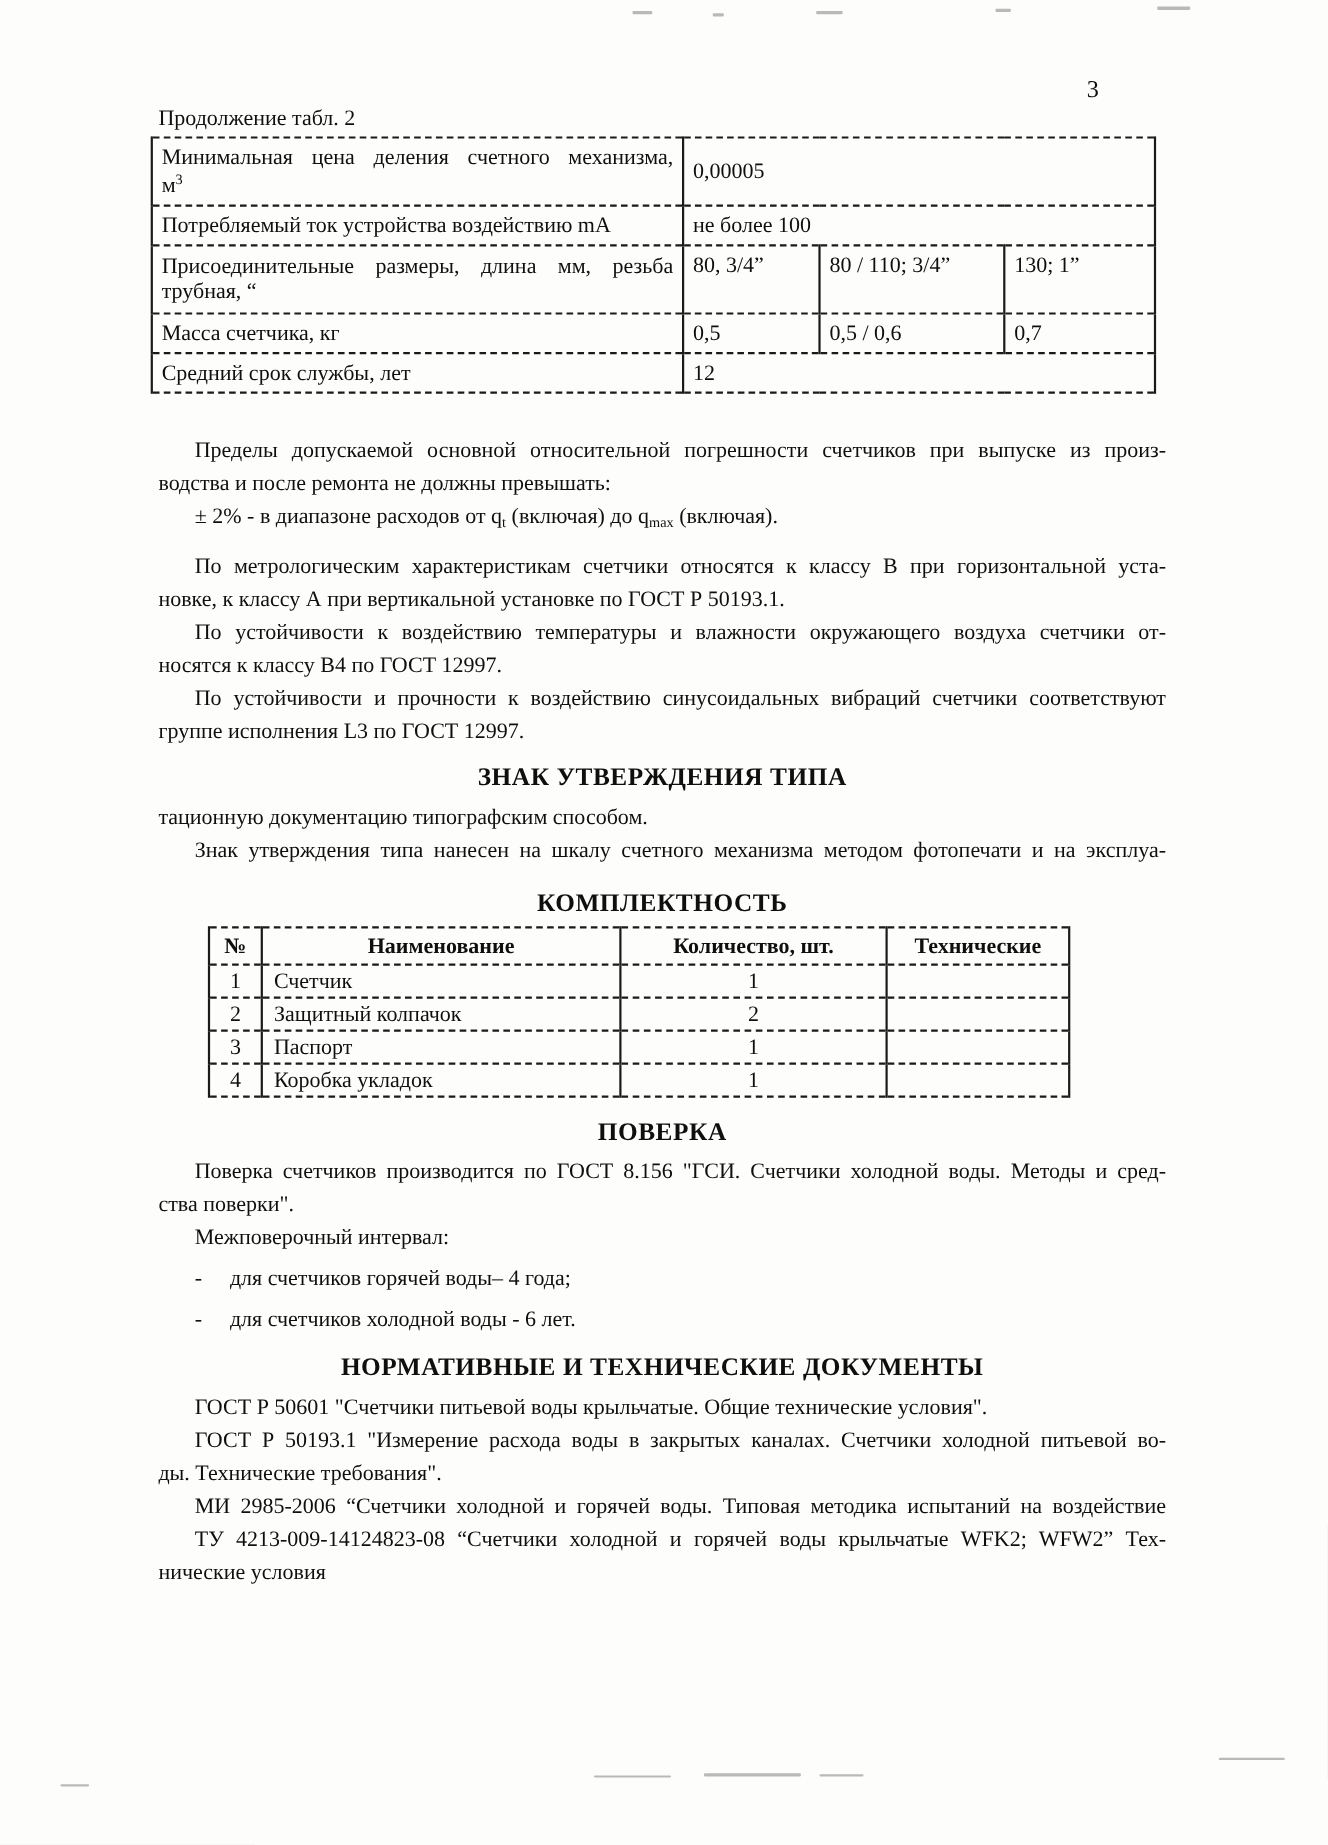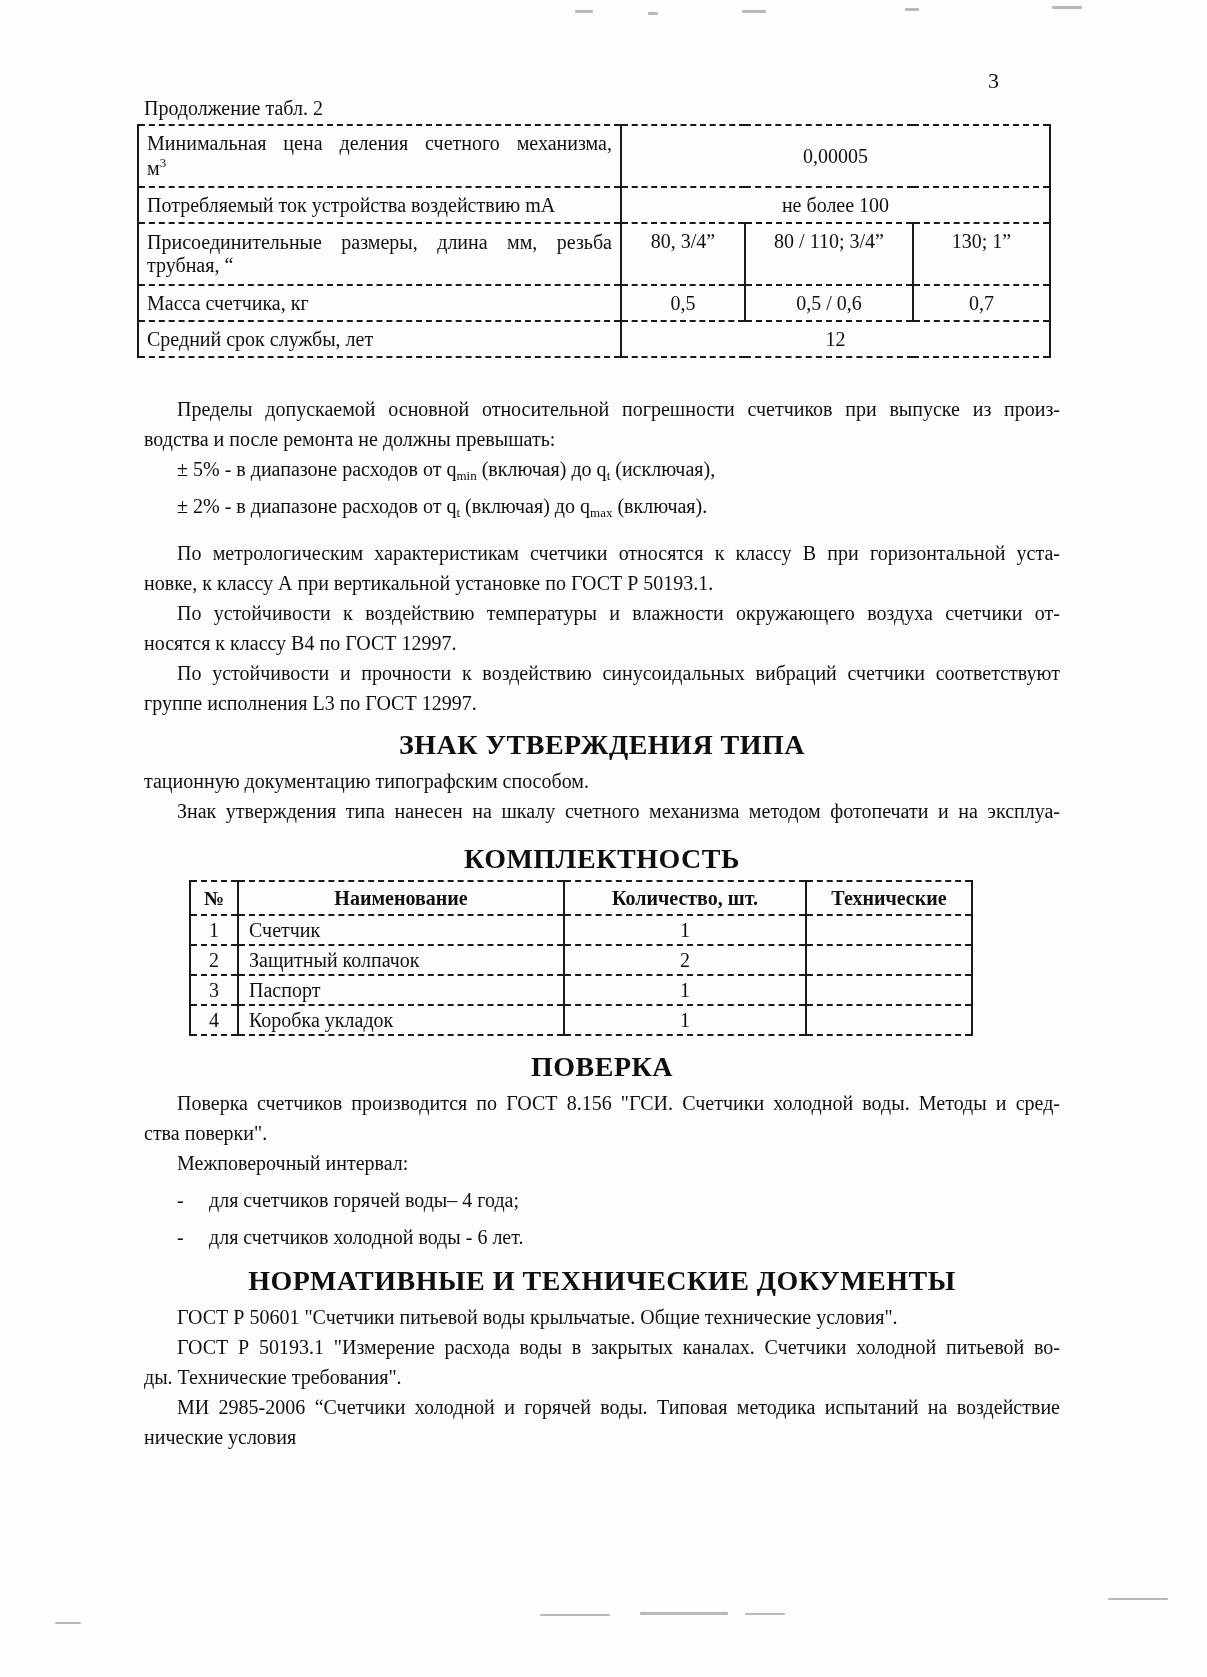--- a/index.html
+++ b/index.html
@@ -25,34 +25,34 @@
   td, th {
     border:2px solid #1a1a1a;
     border-top-style:dashed;
     border-bottom-style:dashed;
     font-size:20px;
     padding:2px 8px;
     overflow:hidden;
   }
   .t1 { width:912px; margin-left:-7px; margin-top:2px; }
   .t1 .lbl { text-align:left; vertical-align:middle; }
-  .t1 .val { text-align:center; vertical-align:middle; }
+  .t1 .val { text-align:left; vertical-align:middle; }
   .t1 .top { vertical-align:top; padding-top:6px; }
   .cl-j { text-align:justify; text-align-last:justify; }
   sup.s3 { font-size:13px; }
 
   
   .ln { font-size:20px; line-height:30px; white-space:normal; }
   .ind { padding-left:33px; }
   .j { text-align:justify; text-align-last:justify; }
   sub.q { font-size:13px; vertical-align:-4px; letter-spacing:0; }
   .bullet-dash { display:inline-block; width:32px; }
 
   .h {
-    font-weight:bold; font-size:28px; text-align:center;
+    font-weight:bold; font-size:23px; text-align:center;
     line-height:30px; letter-spacing:0.5px;
   }
 
   .block-limits   { margin-top:36px; }
   .block-classes  { margin-top:10px; }
   .h-type         { margin-top:12px; }
   .block-type     { margin-top:6px; }
   .h-compl        { margin-top:18px; }
   .t2 { width:782px; margin-left:45px; margin-top:6px; }
   .t2 th { font-weight:bold; text-align:center; padding:2px 10px; height:28px; }
@@ -126,21 +126,20 @@
       <tr>
         <td class="lbl" style="height:30px">Средний срок службы, лет</td>
         <td class="val" colspan="3">12</td>
       </tr>
     </tbody>
       </table>
 
     <div class="block-limits">
       <div class="ln ind j">Пределы допускаемой основной относительной погрешности счетчиков при выпуске из произ-</div>
       <div class="ln">водства и после ремонта не должны превышать:</div>
-      <div class="ln ind"><span>± 5% - в диапазоне расходов от q</span><sub class="q">min</sub><span> (включая) до q</span><sub class="q">t</sub><span> (исключая),</span></div>
       <div class="ln ind"><span>± 2% - в диапазоне расходов от q</span><sub class="q">t</sub><span> (включая) до q</span><sub class="q">max</sub><span> (включая).</span></div>
     </div>
 
     <div class="block-classes">
       <div class="ln ind j">По метрологическим характеристикам счетчики относятся к классу В при горизонтальной уста-</div>
       <div class="ln">новке, к классу А при вертикальной установке по  ГОСТ Р 50193.1.</div>
       <div class="ln ind j">По устойчивости к воздействию температуры и влажности окружающего воздуха счетчики от-</div>
       <div class="ln">носятся к классу В4 по ГОСТ 12997.</div>
       <div class="ln ind j">По устойчивости и прочности к воздействию синусоидальных вибраций счетчики соответствуют</div>
       <div class="ln">группе исполнения L3 по ГОСТ 12997.</div>
@@ -202,17 +201,18 @@
       <div class="ln ind bullet"><span class="bullet-dash">-</span><span>для счетчиков горячей воды– 4 года;</span></div>
       <div class="ln ind bullet"><span class="bullet-dash">-</span><span>для счетчиков холодной воды - 6 лет.</span></div>
     </div>
 
     <div class="h h-norm">НОРМАТИВНЫЕ И ТЕХНИЧЕСКИЕ ДОКУМЕНТЫ</div>
     <div class="block-norm">
       <div class="ln ind">ГОСТ Р 50601 "Счетчики питьевой воды крыльчатые. Общие технические условия".</div>
       <div class="ln ind j">ГОСТ Р 50193.1 "Измерение расхода воды в закрытых каналах. Счетчики холодной питьевой во-</div>
       <div class="ln">ды. Технические требования".</div>
       <div class="ln ind j">МИ 2985-2006 “Счетчики холодной и горячей воды. Типовая методика испытаний на воздействие</div>
+      <div class="ln ind j">ТУ 4213-009-14124823-08 “Счетчики холодной и горячей воды крыльчатые WFK2; WFW2”  Тех-</div>
       <div class="ln">нические условия</div>
     </div>
 
   </div>
 </div>
 
 </body></html>

